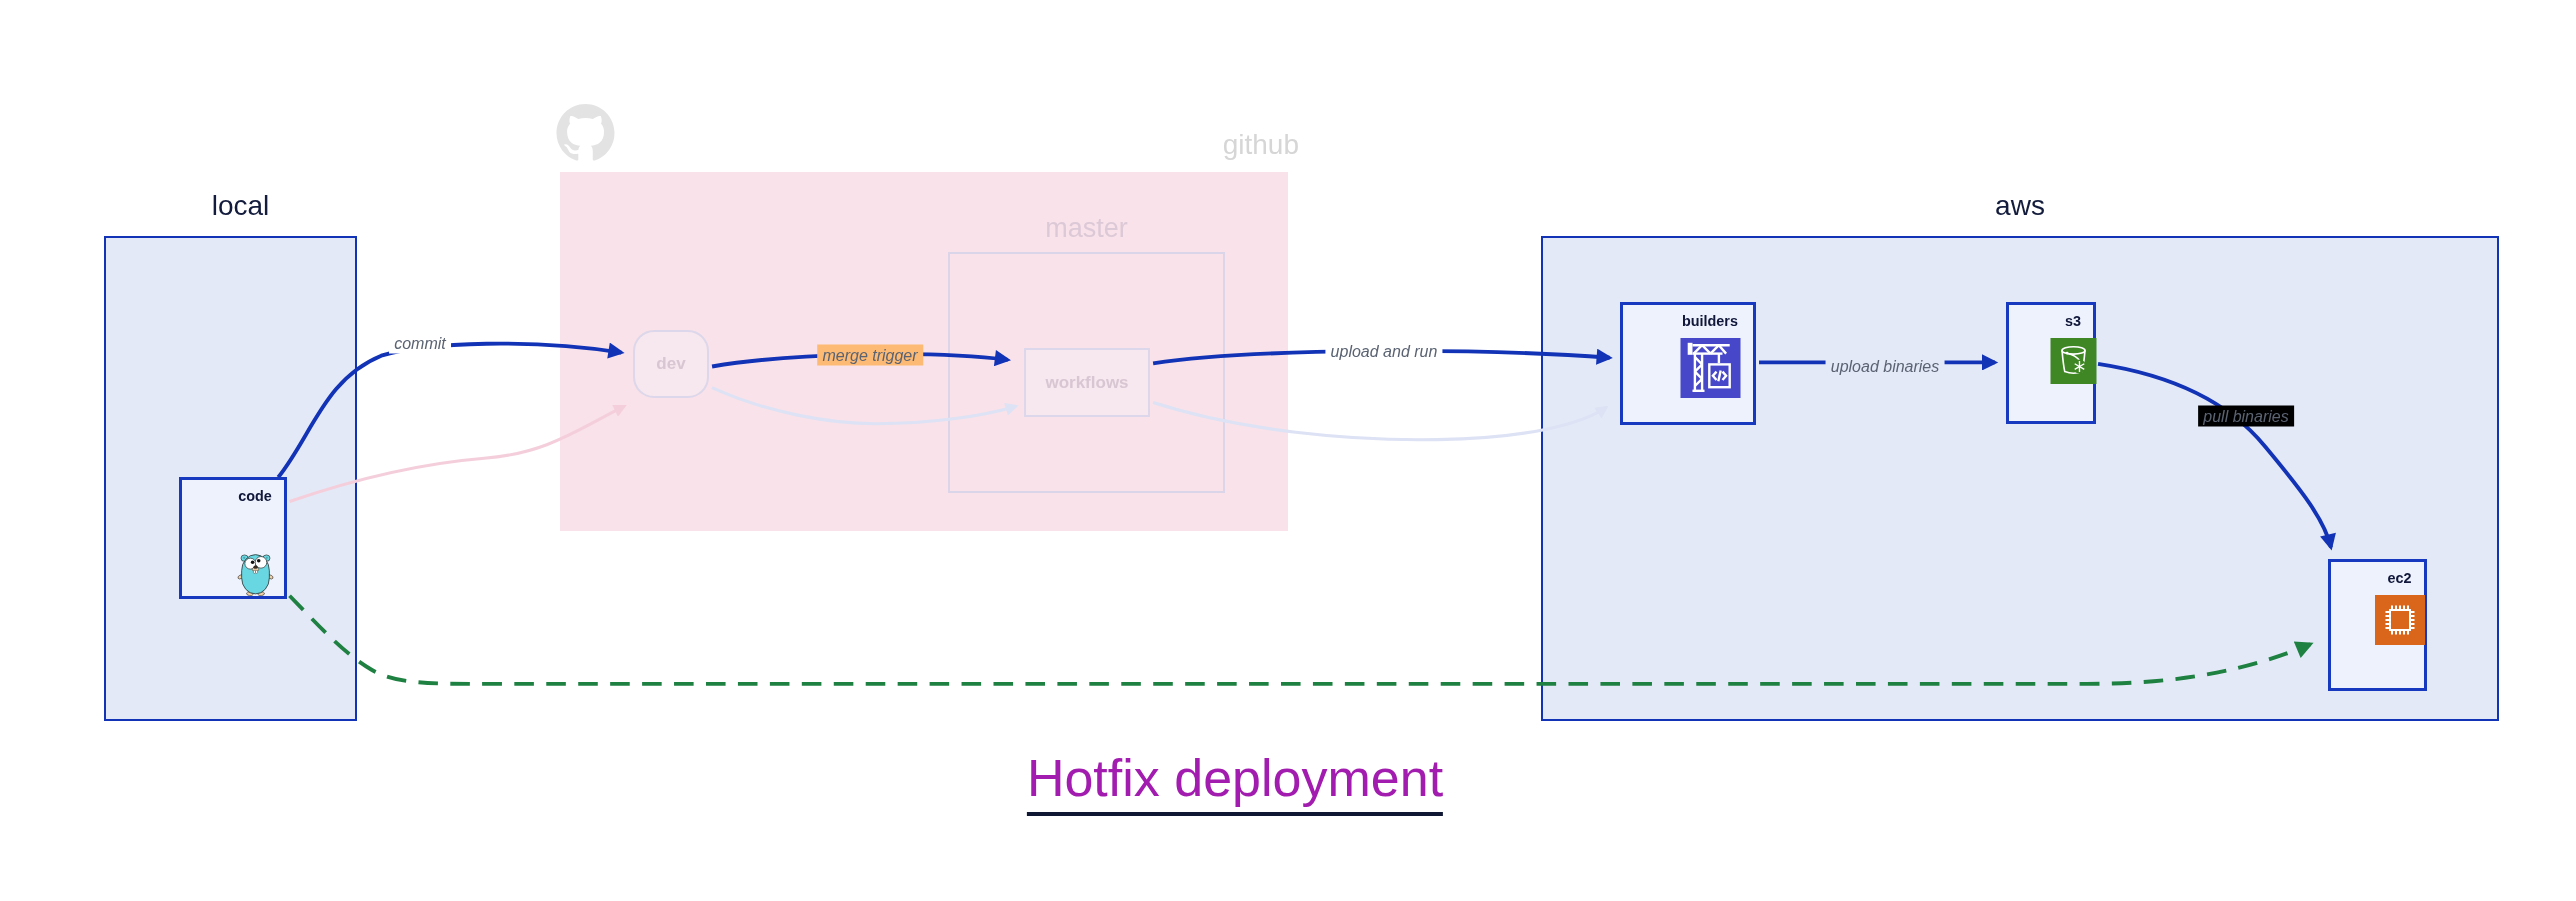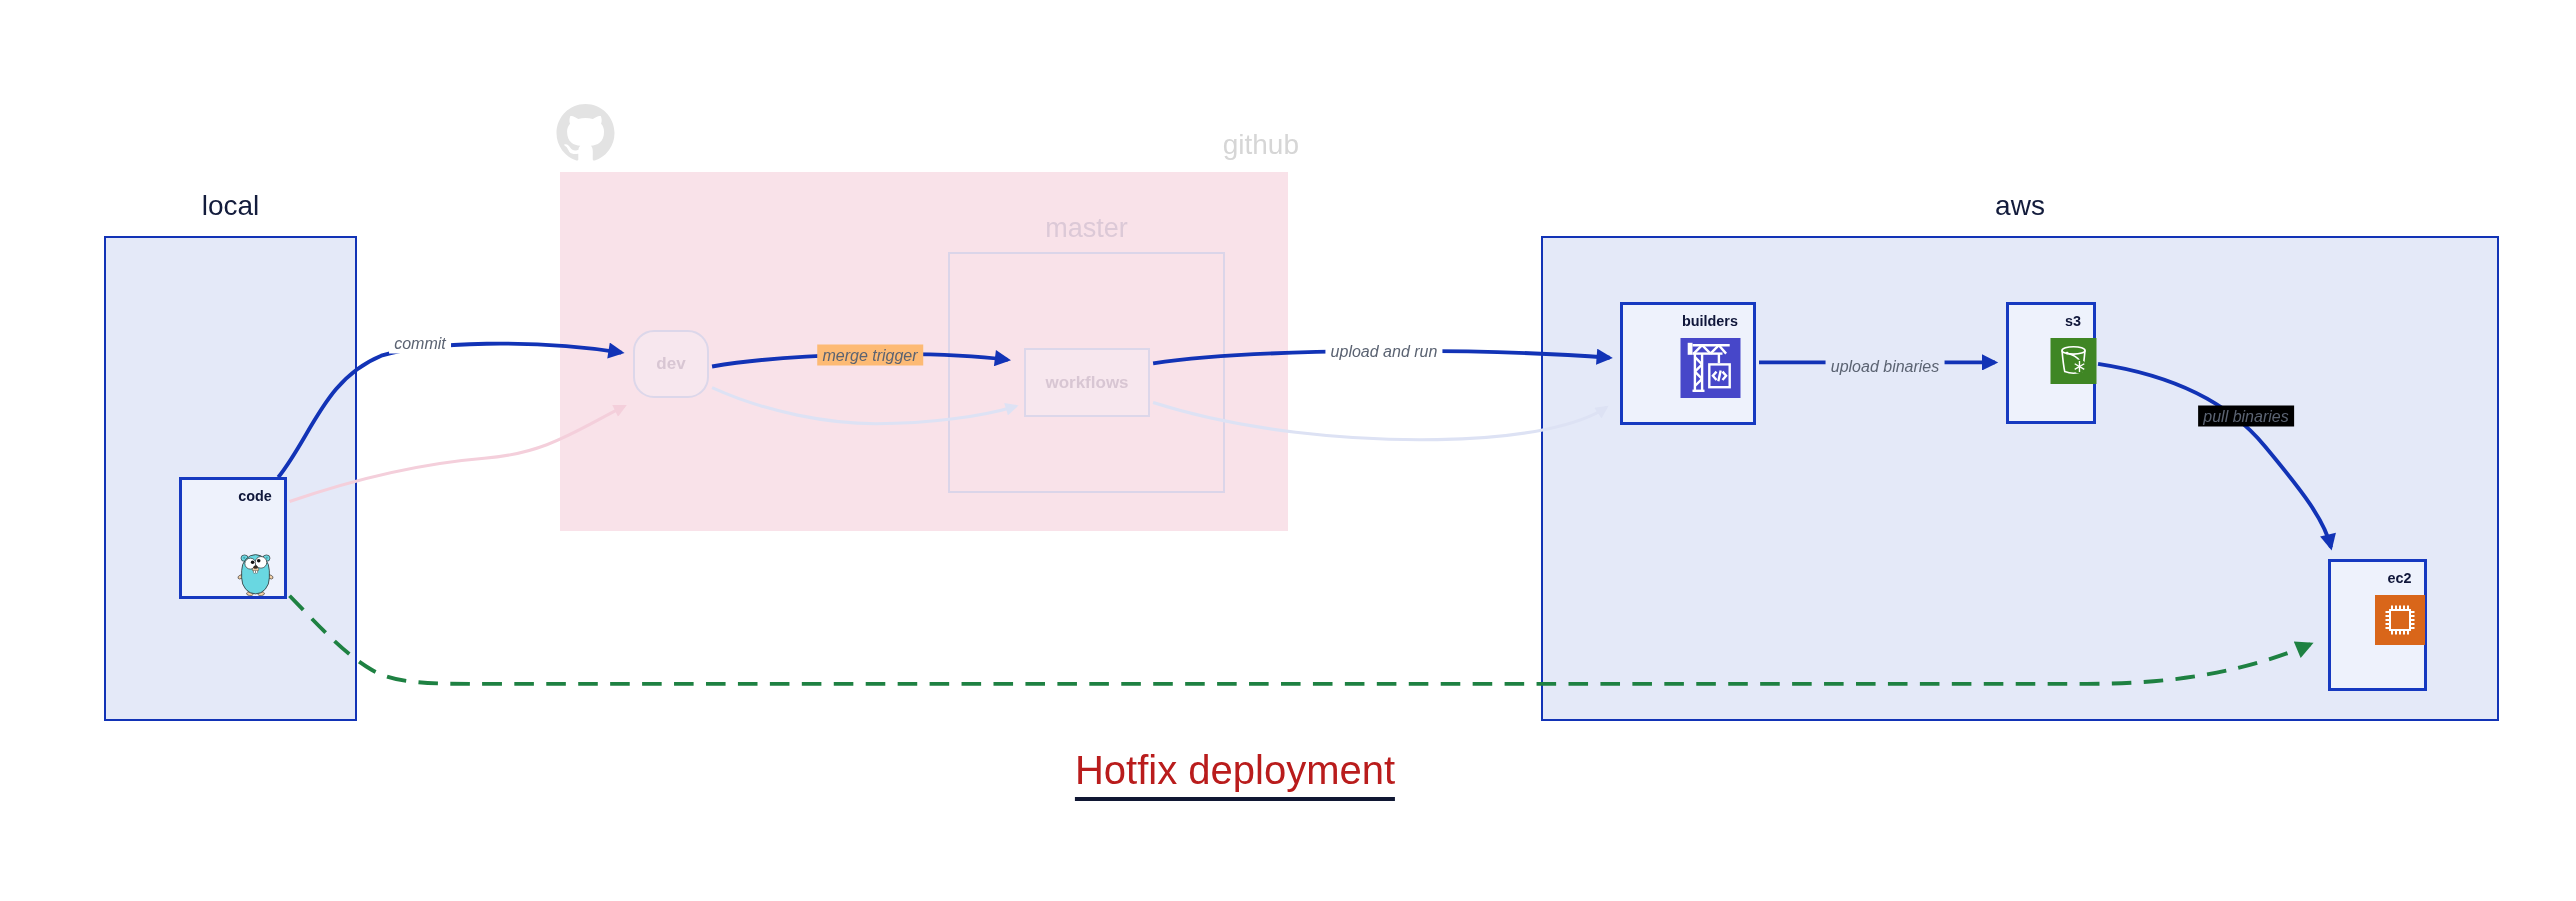--- a/index.html
+++ b/index.html
@@ -33,21 +33,21 @@
   }
 
   .group-label{
     position:absolute;
     font-size:28px;
     color:#131c3c;
     text-align:center;
     z-index:2;
     line-height:1.1;
   }
-  #label-local{left:104px;top:191px;width:253px;}
+  #label-local{left:114px;top:191px;width:253px;}
   #label-aws{left:1541px;top:191px;width:958px;}
   #label-github{left:1103px;top:130px;width:196px;text-align:right;color:#d6d6d6;}
   #label-master{left:948px;top:214px;width:277px;font-size:27px;color:#dcc9d7;}
 
   #octocat{left:556px;top:104px;width:59px;height:58px;z-index:2;}
 
   
   #edges{position:absolute;left:0;top:0;z-index:3;pointer-events:none;}
 
   
@@ -108,22 +108,22 @@
   #el-upload-run{left:1384px;top:351px;background:#ffffff;}
   #el-upload-bin{left:1885px;top:366px;background:#e4e9f8;}
   #el-pull-bin{left:2246px;top:416px;background:#000000;}
 
   
   #diagram-title{
     position:absolute;
     left:1235px;
     top:748px;
     transform:translateX(-50%);
-    font-size:40px;
-    color:#b91c1c;
+    font-size:52px;
+    color:#a21caf;
     border-bottom:4.1px solid #101733;
     padding-bottom:4.1px;
     white-space:nowrap;
     z-index:5;
   }
 </style>
 </head>
 <body>
 
 <div class="canvas">

